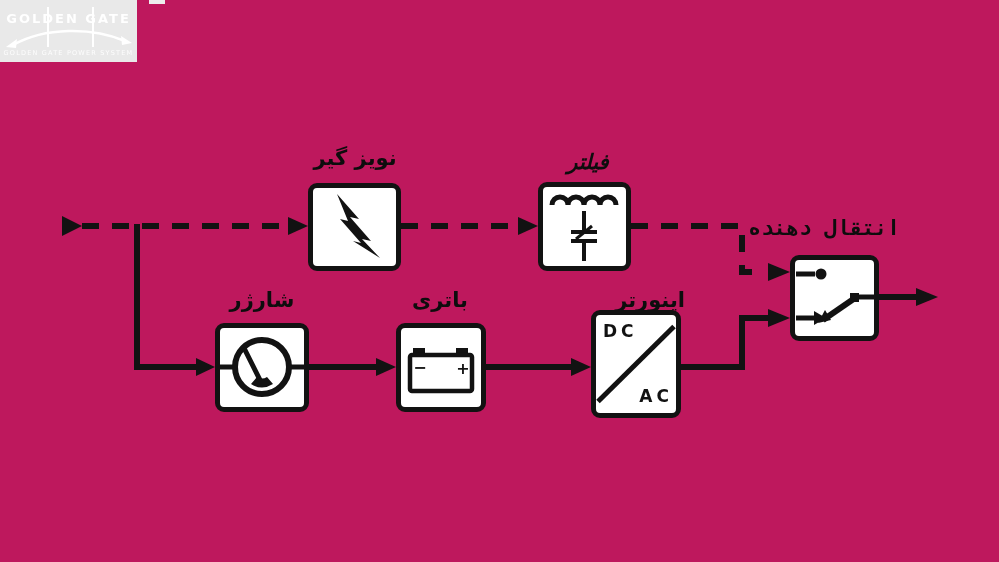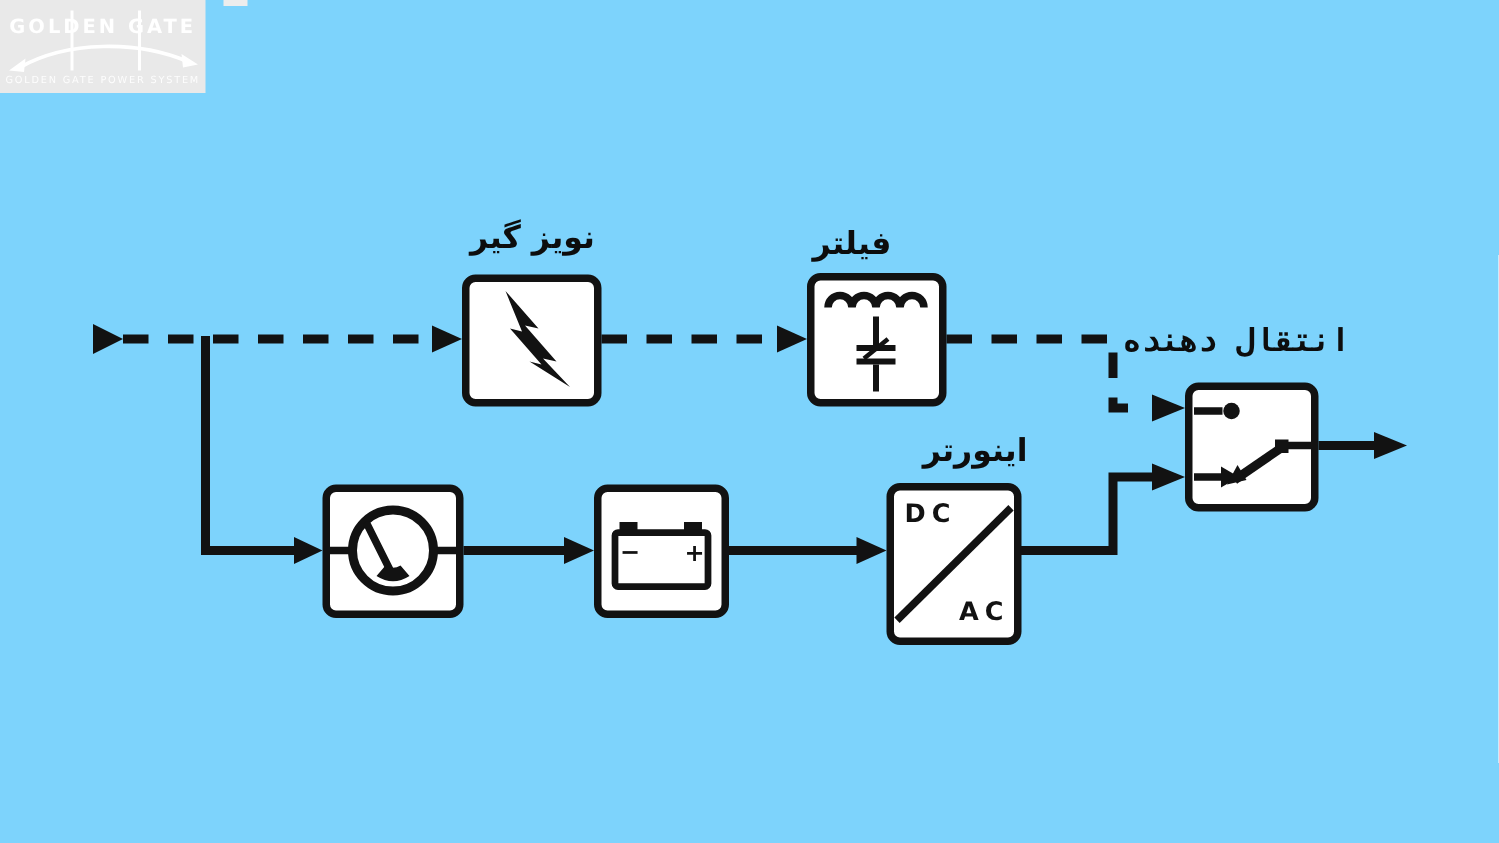--- a/index.html
+++ b/index.html
@@ -1,17 +1,17 @@
 <!DOCTYPE html>
 <html><head>
 <meta charset="utf-8">
 <style>
   html,body{margin:0;padding:0;background:#fff;}
   #stage{
-    position:relative;width:999px;height:562px;background:#7dd3fc;overflow:hidden;
+    position:relative;width:999px;height:562px;background:#be185d;overflow:hidden;
     font-family:"DejaVu Sans","Liberation Sans",sans-serif;
   }
   
   #logo{position:absolute;left:0;top:0;width:137px;height:62px;background:#e9e9e9;}
   #logo .title{
     position:absolute;left:0;top:11px;width:137px;text-align:center;
     color:rgba(255,255,255,.97);font-weight:bold;font-size:13px;letter-spacing:2px;white-space:nowrap;
   }
   #logo .tagline{
     position:absolute;left:0;top:49px;width:137px;text-align:center;
@@ -94,22 +94,24 @@
       </g>
 
       <g>
         <path d="M879,297 H918" fill="none"></path>
         <polygon points="916,288 916,306 938,297" stroke="none"></polygon>
       </g>
     </g>
   </svg>
 
   <div class="blabel" style="left:300px;top:146px;width:110px;">نویز گیر</div>
-  <div class="blabel" style="left:518px;top:150px;width:100px;">فیلتر</div>
+  <div class="blabel" style="left:538px;top:150px;width:100px;font-style:italic;">فیلتر</div>
   <div class="blabel" style="left:768px;top:217px;width:132px;font-family:Liberation Mono, monospace;">انتقال دهنده</div>
+  <div class="blabel" style="left:212px;top:288px;width:100px;">شارژر</div>
+  <div class="blabel" style="left:390px;top:288px;width:100px;">باتری</div>
   <div class="blabel" style="left:585px;top:288px;width:100px;text-align:right;">اینورتر</div>
 
   <div class="block" style="left:308px;top:183px;width:93px;height:88px;">
     <svg viewBox="0 0 83 78">
       <polygon points="24,6 46,31 37,29 58,53 49,51 67,70 40,53 48,55 27,31 35,33" fill="#121212"></polygon>
     </svg>
   </div>
 
   <div class="block" style="left:538px;top:182px;width:93px;height:89px;">
     <svg viewBox="0 0 83 79">
@@ -147,21 +149,21 @@
   <div class="block" style="left:396px;top:323px;width:90px;height:89px;">
     <svg viewBox="0 0 80 79">
       <rect x="12" y="20" width="12" height="9" fill="#121212"></rect>
       <rect x="55" y="20" width="12" height="9" fill="#121212"></rect>
       <rect x="9" y="27" width="62" height="36" rx="2" fill="#ffffff" stroke="#121212" stroke-width="4.5"></rect>
       <text x="19" y="45" text-anchor="middle" font-size="16" font-weight="bold" font-family="DejaVu Sans, Liberation Sans, sans-serif" fill="#121212">−</text>
       <text x="62" y="46" text-anchor="middle" font-size="16" font-weight="bold" font-family="DejaVu Sans, Liberation Sans, sans-serif" fill="#121212">+</text>
     </svg>
   </div>
 
-  <div class="block" style="left:591px;top:322px;width:90px;height:108px;text-align:center;">
+  <div class="block" style="left:591px;top:310px;width:90px;height:108px;text-align:center;">
     <svg viewBox="0 0 80 79">
       <line x1="2" y1="77" x2="78" y2="2" stroke="#121212" stroke-width="5"></line>
     </svg>
     <span class="dcac" id="dc-label">DC</span>
     <span class="dcac" id="ac-label">AC</span>
   </div>
 
 </div>
 
 </body></html>

